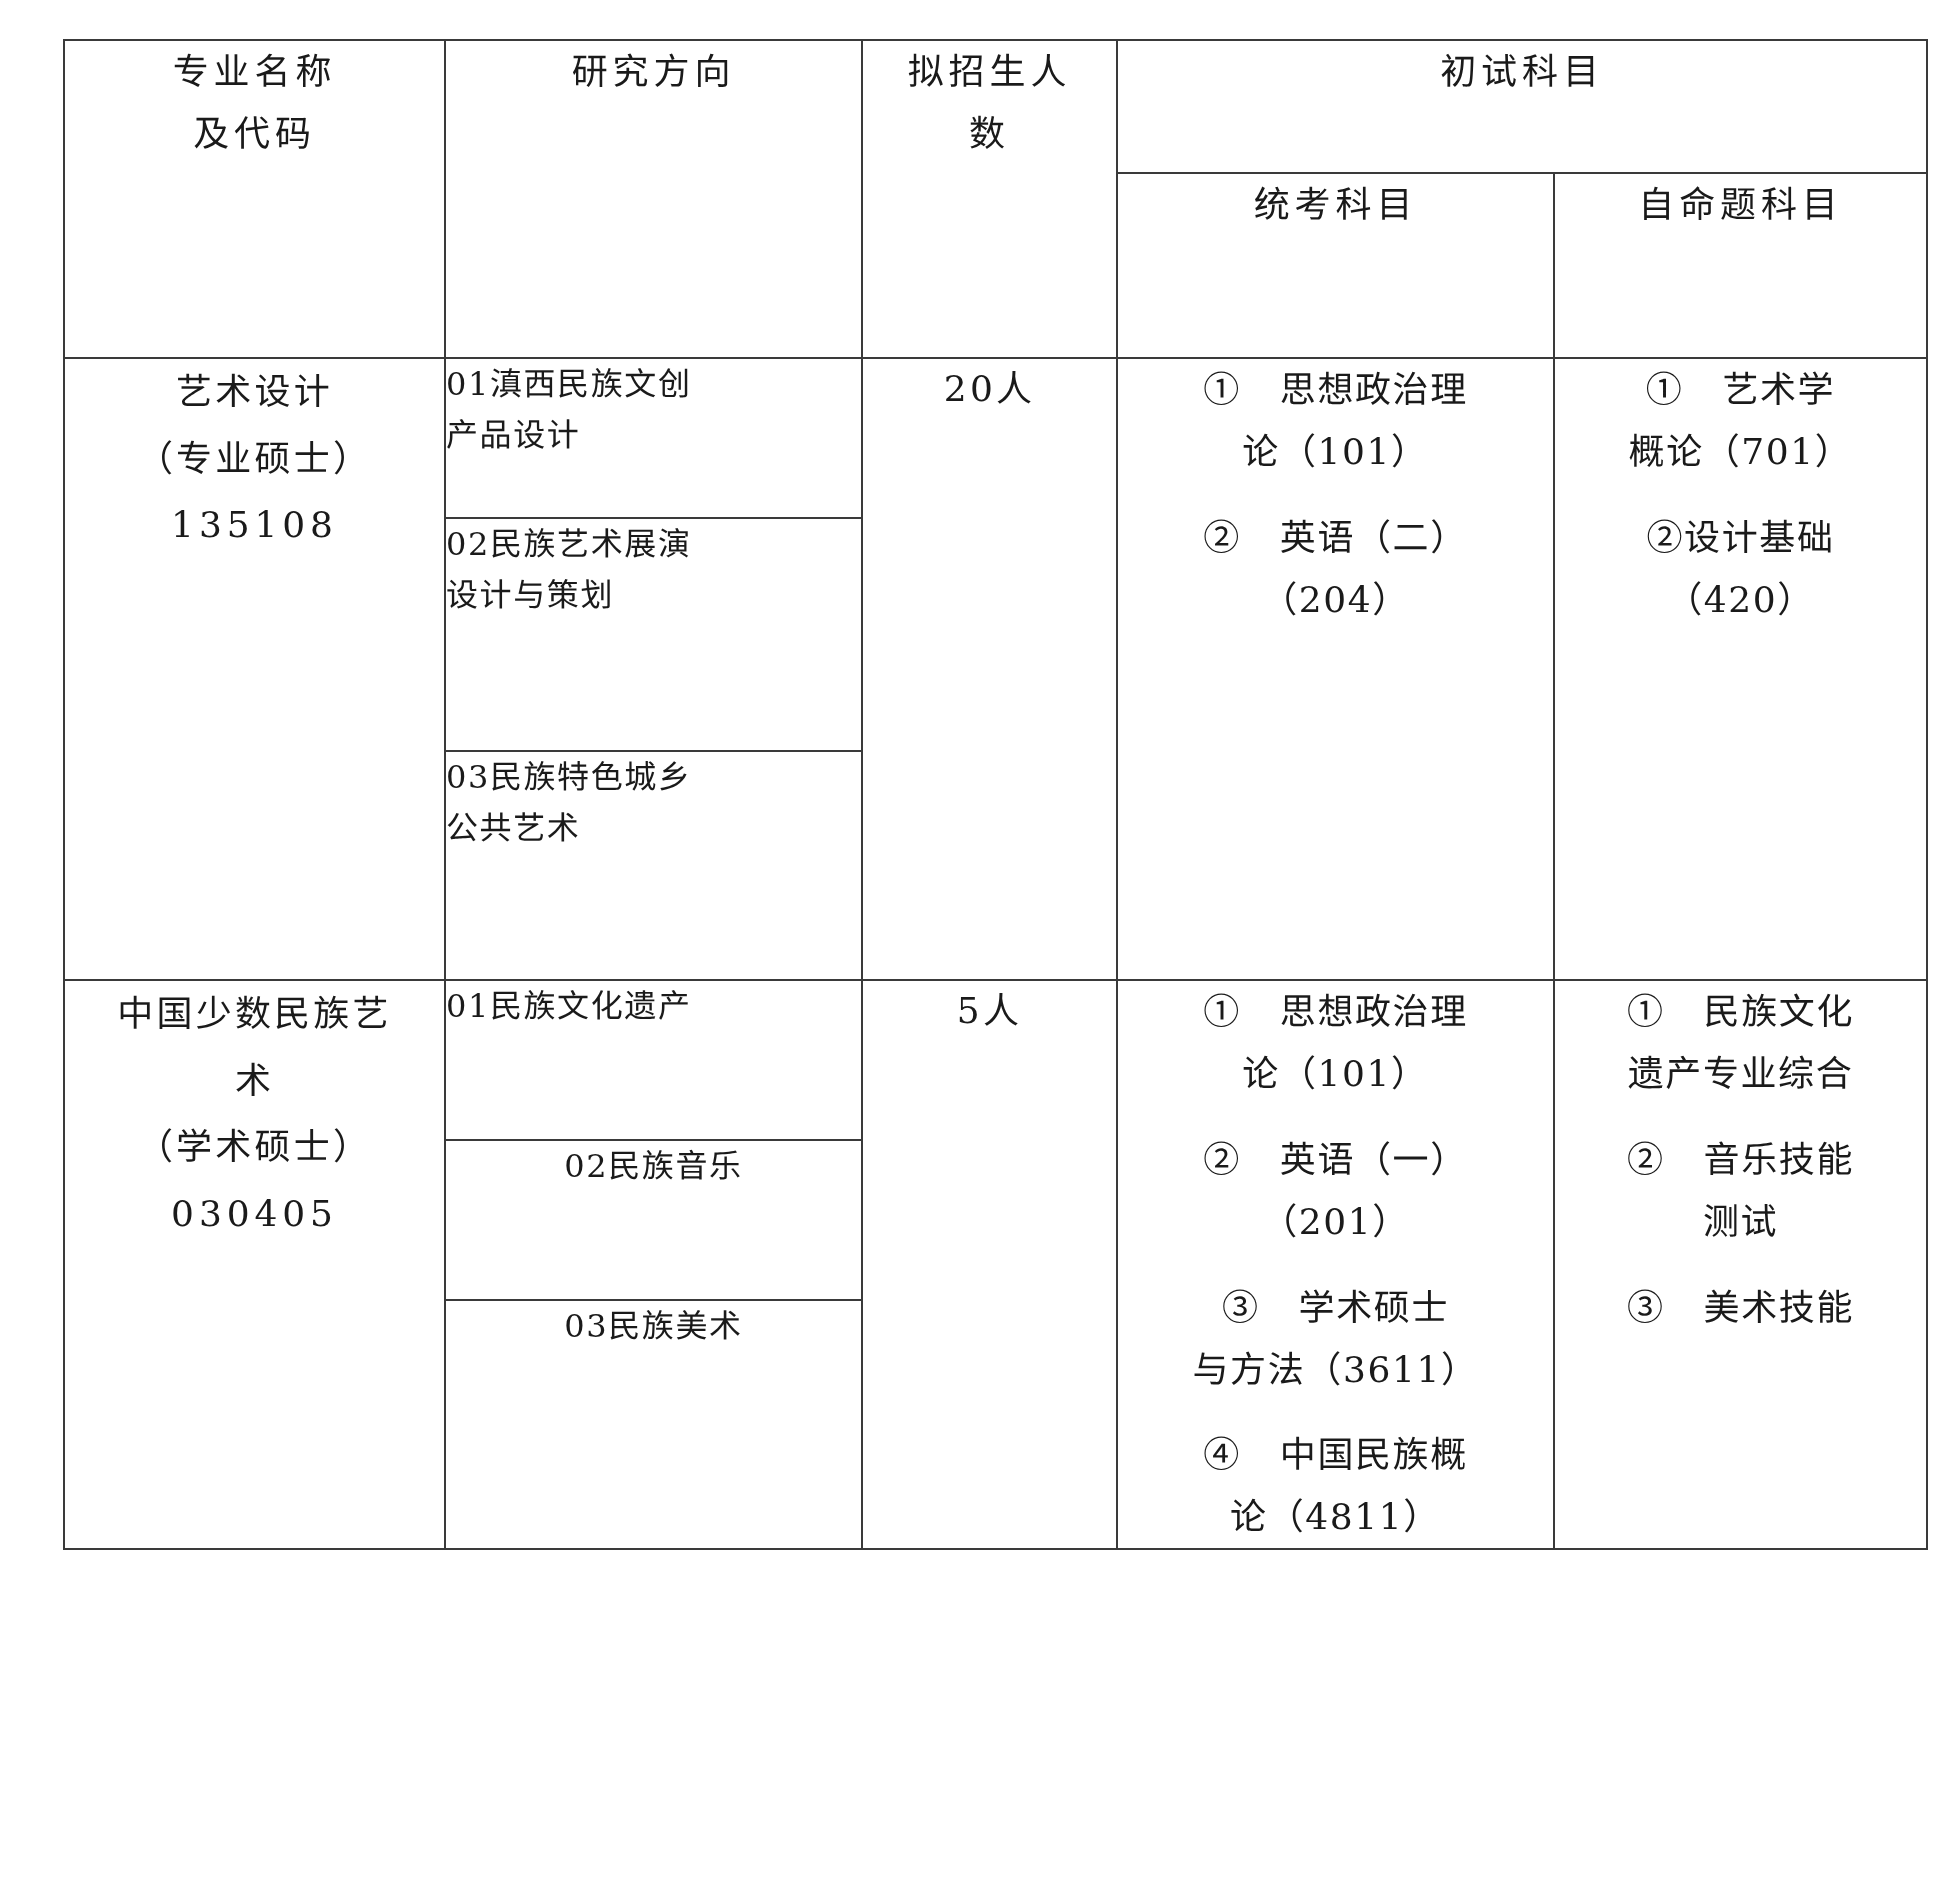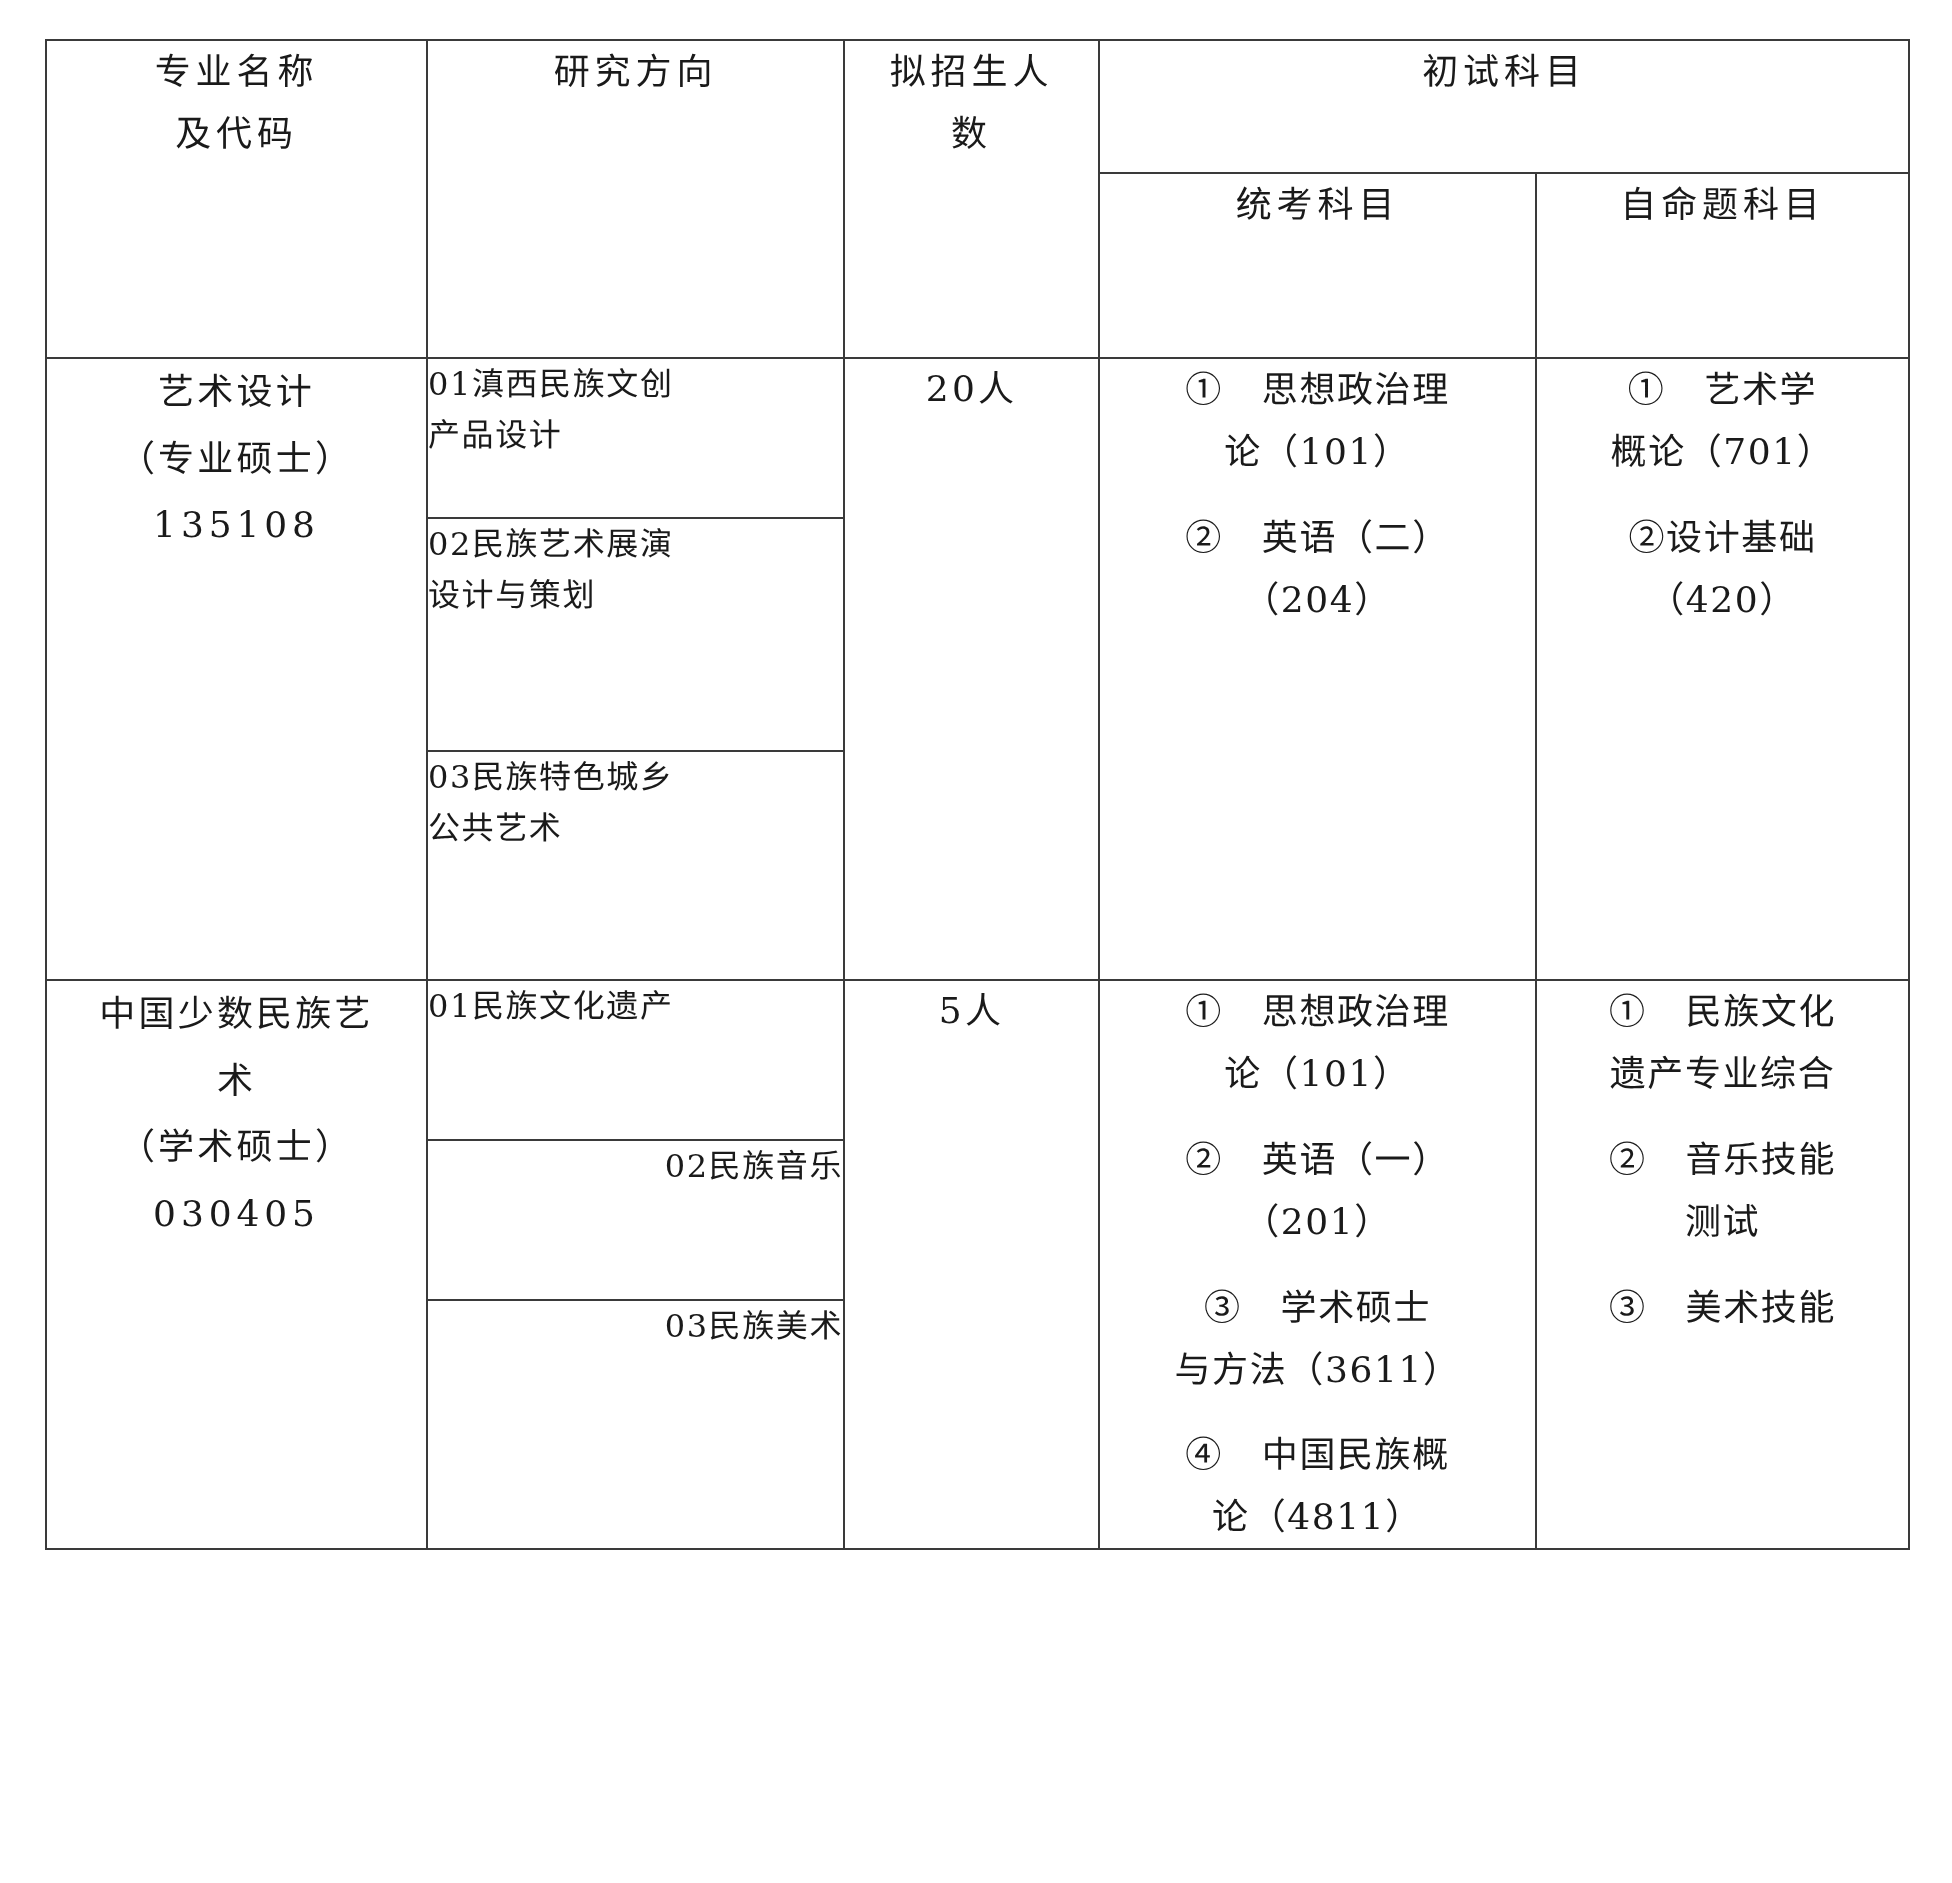--- a/index.html
+++ b/index.html
@@ -12,21 +12,21 @@
     height: 1884px;
     font-family: "DejaVu Serif", "Liberation Serif", serif;
     color: #1a1a1a;
     overflow: hidden;
   }
   .page {
     position: relative;
     width: 1952px;
     height: 1884px;
     box-sizing: border-box;
-    padding: 39px 45px 0 45px;
+    padding: 39px 45px 0 63px;
   }
   table.admissions {
     border-collapse: collapse;
     table-layout: fixed;
     width: 1863px;
     border: 2.4px solid #3a3a3a;
   }
   table.admissions td,
   table.admissions th {
     border: 2.4px solid #3a3a3a;
@@ -53,21 +53,21 @@
   .pname .code {
     letter-spacing: 4.9px;
   }
   .dir {
     font-size: 32px;
     line-height: 1.6;
     letter-spacing: 1.6px;
     padding: 21px 18px 23px 18px;
   }
   .dir.center {
-    text-align: right;
+    text-align: center;
   }
   .quota {
     text-align: center;
     font-size: 36px;
     letter-spacing: 3.2px;
     padding-top: 53px;
   }
   .subjects {
     font-size: 36px;
     line-height: 1.72;

